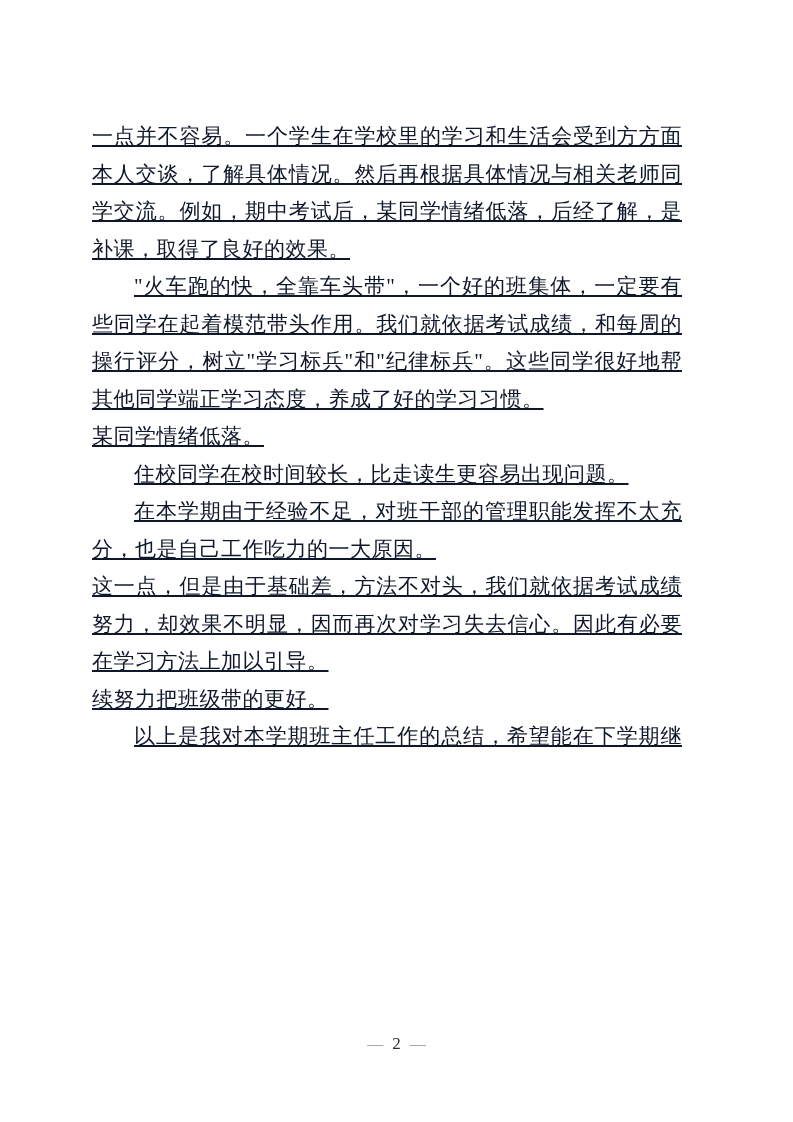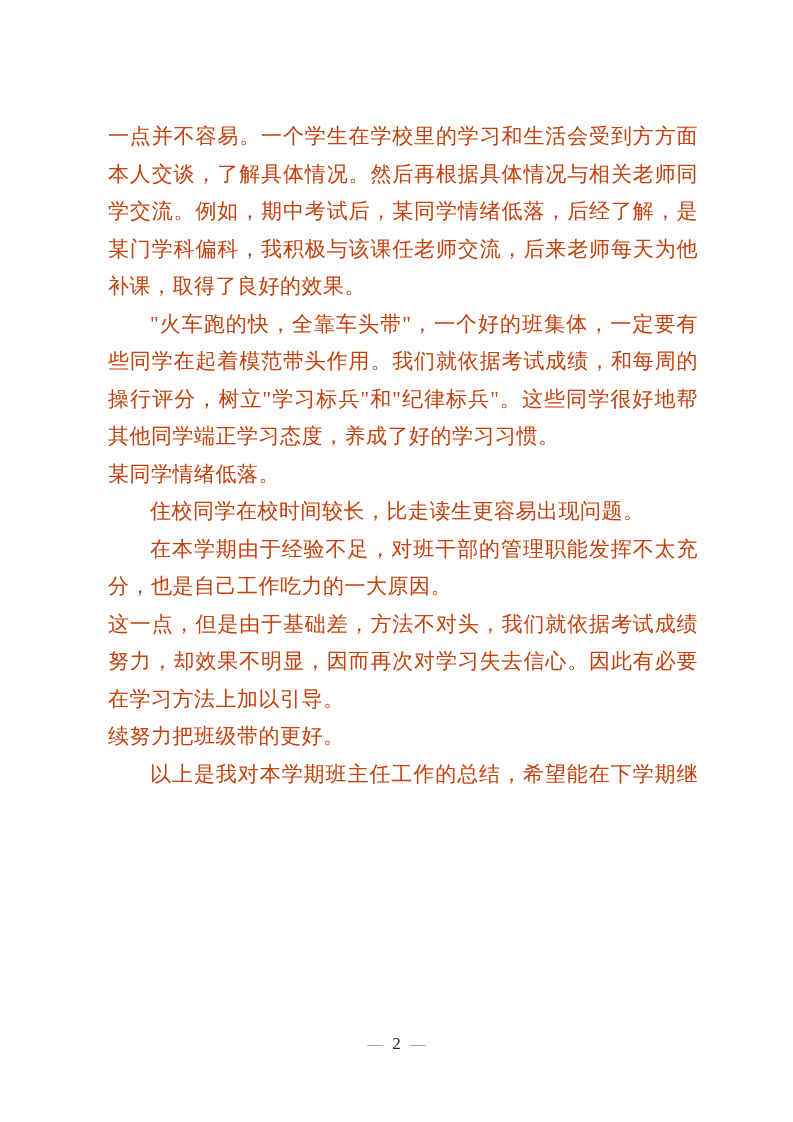--- a/index.html
+++ b/index.html
@@ -12,26 +12,27 @@
   .page {
     position: relative;
     width: 793px;
     height: 1122px;
     background: #ffffff;
     overflow: hidden;
   }
   .content {
     position: absolute;
     top: 118px;
-    left: 108px;
+    left: 92px;
     width: 590px;
     font-size: 21px;
     line-height: 37.5px;
-    color: #c2410c;
+    color: #0f172a;
     letter-spacing: 0.5px;
+    text-decoration: underline;
   }
   .para { margin: 0; }
   .line {
     display: block;
     text-align: justify;
     text-align-last: justify;
     text-justify: inter-character;
     white-space: normal;
     overflow: hidden;
     height: 37.5px;
@@ -66,21 +67,20 @@
 <body>
 
 <div class="page">
 
   <div class="content">
 
     <div class="para">
       <div class="line j">一点并不容易。一个学生在学校里的学习和生活会受到方方面</div>
       <div class="line j">本人交谈，了解具体情况。然后再根据具体情况与相关老师同</div>
       <div class="line j">学交流。例如，期中考试后，某同学情绪低落，后经了解，是</div>
-      <div class="line j">某门学科偏科，我积极与该课任老师交流，后来老师每天为他</div>
       <div class="line end">补课，取得了良好的效果。</div>
     </div>
 
     <div class="para">
       <div class="line j ind">"火车跑的快，全靠车头带"，一个好的班集体，一定要有一</div>
       <div class="line j">些同学在起着模范带头作用。我们就依据考试成绩，和每周的</div>
       <div class="line j">操行评分，树立"学习标兵"和"纪律标兵"。这些同学很好地帮助</div>
       <div class="line end">其他同学端正学习态度，养成了好的学习习惯。</div>
     </div>
 

